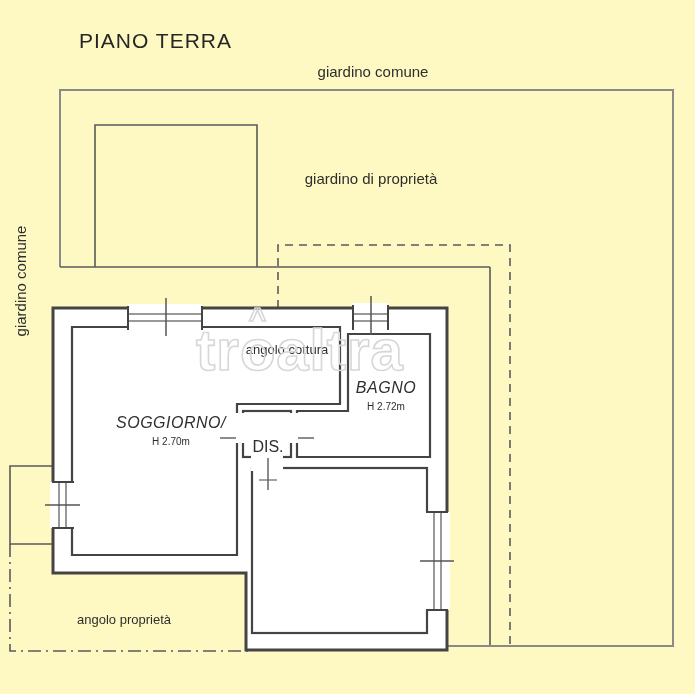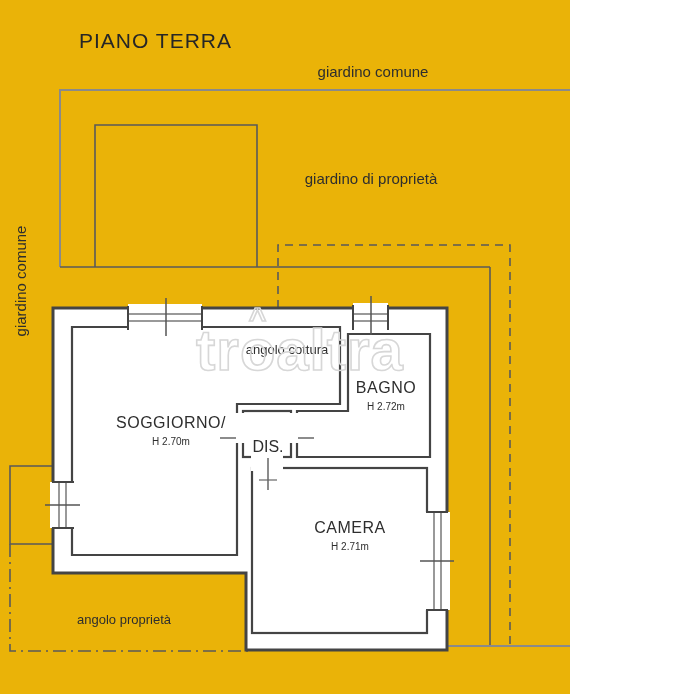--- a/index.html
+++ b/index.html
@@ -1,26 +1,26 @@
 <!DOCTYPE html>
 <html><head>
 <meta charset="utf-8">
 <style>
   html,body{margin:0;padding:0;background:#ffffff;}
   .canvas{
-    position:relative;width:570px;height:694px;background:#eab308;overflow:hidden;
+    position:relative;width:695px;height:694px;background:#fef9c3;overflow:hidden;
     font-family:"Liberation Sans",sans-serif;color:#2e2e2e;
   }
   .canvas svg{position:absolute;left:0;top:0;}
   .label{position:absolute;transform:translate(-50%,-50%);white-space:nowrap;color:#2e2e2e;}
   .title{transform:none;font-size:21px;letter-spacing:1px;color:#262626;}
   .garden{font-size:15px;}
   .vertical{transform:translate(-50%,-50%) rotate(-90deg);}
   .room-block{text-align:center;line-height:21px;}
-  .room-name{font-size:16px;letter-spacing:0.5px;display:block;}
+  .room-name{font-size:16px;letter-spacing:0.5px;display:block;font-style:italic;}
   .room-h{font-size:10px;display:block;line-height:18px;}
   .dis-label{font-size:16px;margin-top:10px;}
   .small-label{font-size:13px;margin-top:8px;}
   .watermark{
     position:absolute;left:196px;top:318px;width:320px;height:68px;
     font-size:58px;font-weight:bold;letter-spacing:1px;line-height:64px;
     color:transparent;-webkit-text-stroke:1.6px #d7d7d7;
     user-select:none;pointer-events:none;white-space:nowrap;
   }
   .wm-o{position:relative;display:inline-block;}
@@ -124,22 +124,18 @@
     <span class="room-h">H 2.70m</span>
   </div>
 
   <div class="label room-block" style="left:386px;top:396px;">
     <span class="room-name">BAGNO</span>
     <span class="room-h">H 2.72m</span>
   </div>
 
   <div class="label dis-label" style="left:268px;top:437px;">DIS.</div>
 
-  <div class="label room-block" style="left:350px;top:536px;">
-    <span class="room-name">CAMERA</span>
-    <span class="room-h">H 2.71m</span>
-  </div>
 
   <div class="label small-label" style="left:124px;top:611px;">angolo proprietà</div>
 
   <div class="watermark"><span>tr</span><span class="wm-o"><span>o</span><i class="wm-roof">^</i></span><span>altra</span></div>
 
 </div>
 
 </body></html>

